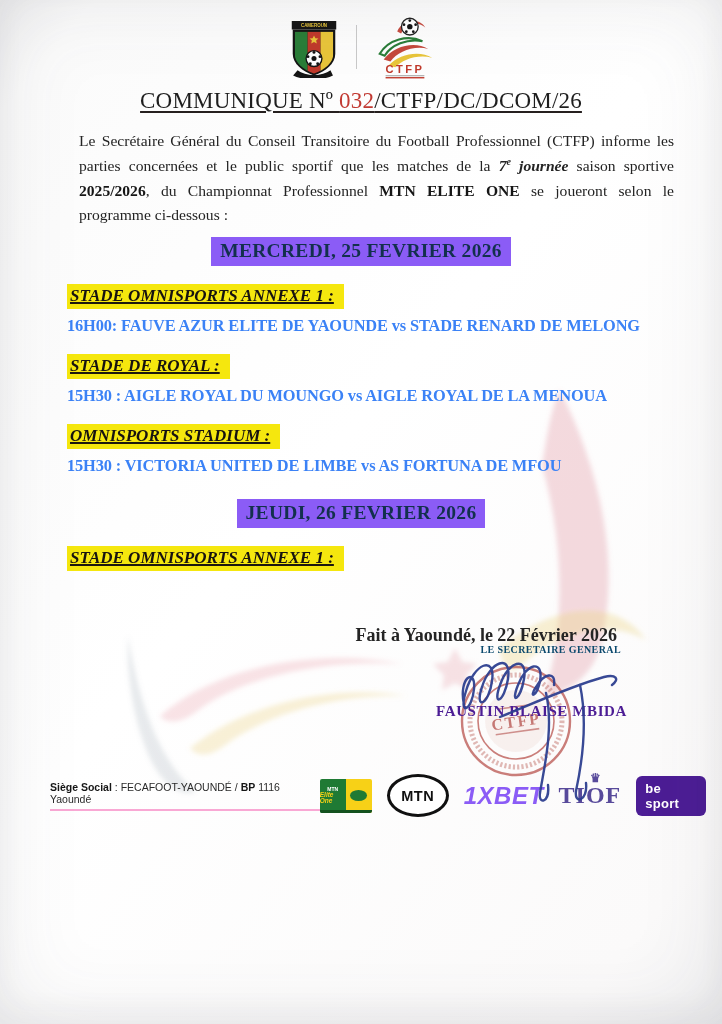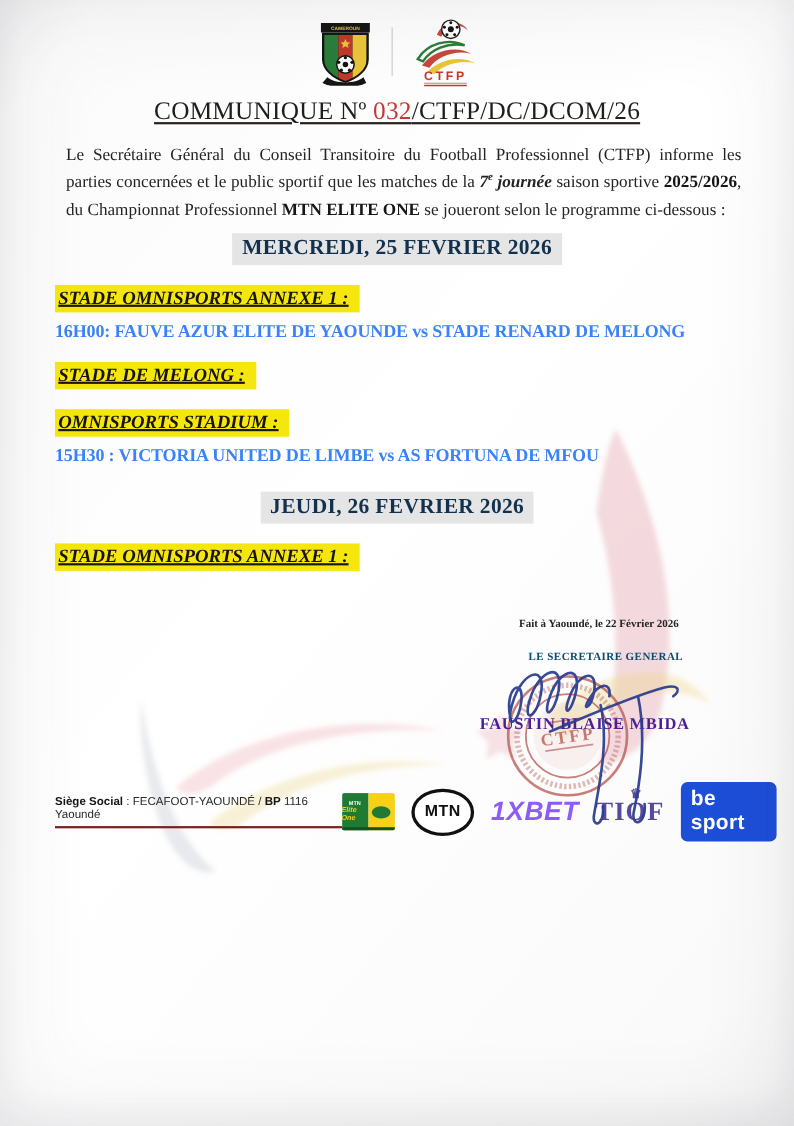--- a/index.html
+++ b/index.html
@@ -13,65 +13,65 @@
   .watermark{position:absolute;left:0;top:0;z-index:0;}
   .content{position:relative;z-index:2;}
 
   .logo-row{display:flex;justify-content:center;align-items:center;gap:13px;padding-top:15px;height:64px;}
   .logo-sep{width:1px;height:44px;background:#c9c9c9;}
 
   .title{text-align:center;margin-top:9px;font-size:23px;font-weight:normal;letter-spacing:.2px;
     text-decoration:underline;text-decoration-thickness:2px;text-underline-offset:3px;text-decoration-color:#26201f;}
   .title .num{color:#c23a33;}
 
-  .intro{margin:7px 48px 0 60px;font-size:15.6px;line-height:1.58;text-align:justify;color:#242424;}
+  .intro{margin:7px 48px 0 79px;font-size:15.6px;line-height:1.58;text-align:justify;color:#242424;}
   .intro b{color:#161616;}
   .intro .journee{font-weight:bold;font-style:italic;}
   .intro sup{font-size:10px;}
 
   .day-header-wrap{text-align:center;margin-top:9px;}
   .day-header-wrap.second{margin-top:23px;}
-  .day-header{display:inline-block;background:#e5e5e5;color:#13304d;font-weight:bold;font-size:19.5px;
+  .day-header{display:inline-block;background:#8b5cf6;color:#13304d;font-weight:bold;font-size:19.5px;
     padding:3px 9px 4px 9px;letter-spacing:.3px;}
 
-  .schedule{margin:0 48px 0 50px;}
+  .schedule{margin:0 48px 0 67px;}
   .venue{margin-top:18px;}
   .venue-name{display:inline-block;background:#f5e70e;font-weight:bold;font-style:italic;font-size:17px;
     padding:2px 10px 3px 3px;color:#171310;
     text-decoration:underline;text-decoration-thickness:2px;text-decoration-color:#1c180f;}
   .match{margin-top:7px;font-weight:bold;font-size:16.4px;letter-spacing:-.15px;color:#3b82f6;}
 
   .signoff{position:relative;margin-top:40px;height:215px;}
-  .place-date{position:absolute;right:105px;top:3px;font-size:10px;font-weight:bold;color:#242424;}
+  .place-date{position:absolute;right:105px;top:14px;font-size:18px;font-weight:bold;color:#242424;}
   .role{position:absolute;right:101px;top:33px;font-size:10px;font-weight:bold;letter-spacing:.4px;color:#0c4a6e;z-index:2;}
   .stamp-svg{position:absolute;right:58px;top:22px;z-index:1;}
   .sig-svg{position:absolute;right:58px;top:22px;z-index:4;}
   .sig-name{position:absolute;right:95px;top:92px;font-size:15px;font-weight:bold;letter-spacing:.6px;color:#4c1d95;z-index:3;}
 
   .footer{position:absolute;left:0;right:0;bottom:9px;z-index:3;display:flex;align-items:center;
     justify-content:space-between;padding:0 16px 0 50px;}
   .address{font-family:"Liberation Sans",sans-serif;font-size:10.5px;color:#2a2a2a;
-    border-bottom:2px solid #7f1d1d;padding-bottom:4px;}
+    border-bottom:2px solid #f9a8d4;padding-bottom:4px;}
   .address b{color:#161616;}
   .sponsors{display:flex;align-items:center;gap:15px;}
   .elite-one{width:54px;height:34px;display:flex;position:relative;overflow:hidden;border-radius:2px;}
   .elite-one .green{flex:1;background:#1f7a34;display:flex;flex-direction:column;align-items:center;justify-content:center;line-height:1;}
   .elite-one .green .l1{font-family:"Liberation Sans",sans-serif;font-size:5px;font-weight:bold;color:#fff;}
   .elite-one .green .l2{font-family:"Liberation Sans",sans-serif;font-size:6.5px;font-weight:bold;font-style:italic;color:#f7d117;}
   .elite-one .yellow{flex:1;background:#f7d117;display:flex;align-items:center;justify-content:center;}
   .elite-one .oval{width:17px;height:11px;border-radius:50%;background:#1f7a34;display:flex;align-items:center;justify-content:center;
     font-family:"Liberation Sans",sans-serif;font-size:4.5px;font-weight:bold;color:#f7d117;}
   .elite-one .strip{position:absolute;left:0;right:0;bottom:0;height:3px;background:#14521f;}
   .mtn-oval{width:58px;height:37px;border:3px solid #101010;border-radius:50%;display:flex;align-items:center;justify-content:center;
     font-family:"Liberation Sans",sans-serif;font-weight:bold;font-size:14.5px;color:#101010;letter-spacing:.5px;background:#fff;}
   .onexbet{font-family:"Liberation Sans",sans-serif;font-weight:900;font-style:italic;font-size:24px;color:#8b5cf6;letter-spacing:.5px;}
   .tiof{position:relative;font-family:"Liberation Serif",serif;font-weight:900;font-size:24px;color:#584a9b;letter-spacing:1px;}
   .tiof .crown{position:absolute;top:-11px;left:50%;font-size:12px;color:#584a9b;letter-spacing:0;}
-  .besport{background:#1d4ed8;color:#ffffff;font-family:"Liberation Sans",sans-serif;font-weight:900;
-    font-size:19px;padding:5px 9px;border-radius:6px;letter-spacing:.3px;}
+  .besport{background:#4c1d95;color:#ffffff;font-family:"Liberation Sans",sans-serif;font-weight:900;
+    font-size:13px;padding:5px 9px;border-radius:6px;letter-spacing:.3px;}
 </style>
 </head>
 <body>
 
 <svg class="watermark" width="722" height="1024" viewBox="0 0 722 1024" aria-hidden="true">
   <defs>
       <filter id="wblur" x="-20%" y="-20%" width="140%" height="140%">
         <feGaussianBlur stdDeviation="2.6"></feGaussianBlur>
       </filter>
     </defs>
@@ -137,21 +137,22 @@
 
   <div class="day-header-wrap">
     <span class="day-header">MERCREDI, 25 FEVRIER 2026</span>
   </div>
   <div class="schedule">
     <div class="venue">
       <span class="venue-name">STADE OMNISPORTS ANNEXE 1 :</span>
       <div class="match">16H00: FAUVE AZUR ELITE DE YAOUNDE vs STADE RENARD DE MELONG</div>
     </div>
     <div class="venue">
-      <span class="venue-name">STADE DE MELONG :</span>
+      <span class="venue-name">STADE DE ROYAL :</span>
+      <div class="match">15H30 : AIGLE ROYAL DU MOUNGO vs AIGLE ROYAL DE LA MENOUA</div>
     </div>
     <div class="venue">
       <span class="venue-name">OMNISPORTS STADIUM :</span>
       <div class="match">15H30 : VICTORIA UNITED DE LIMBE vs AS FORTUNA DE MFOU</div>
     </div>
   </div>
 
   <div class="day-header-wrap second">
     <span class="day-header">JEUDI, 26 FEVRIER 2026</span>
   </div>

